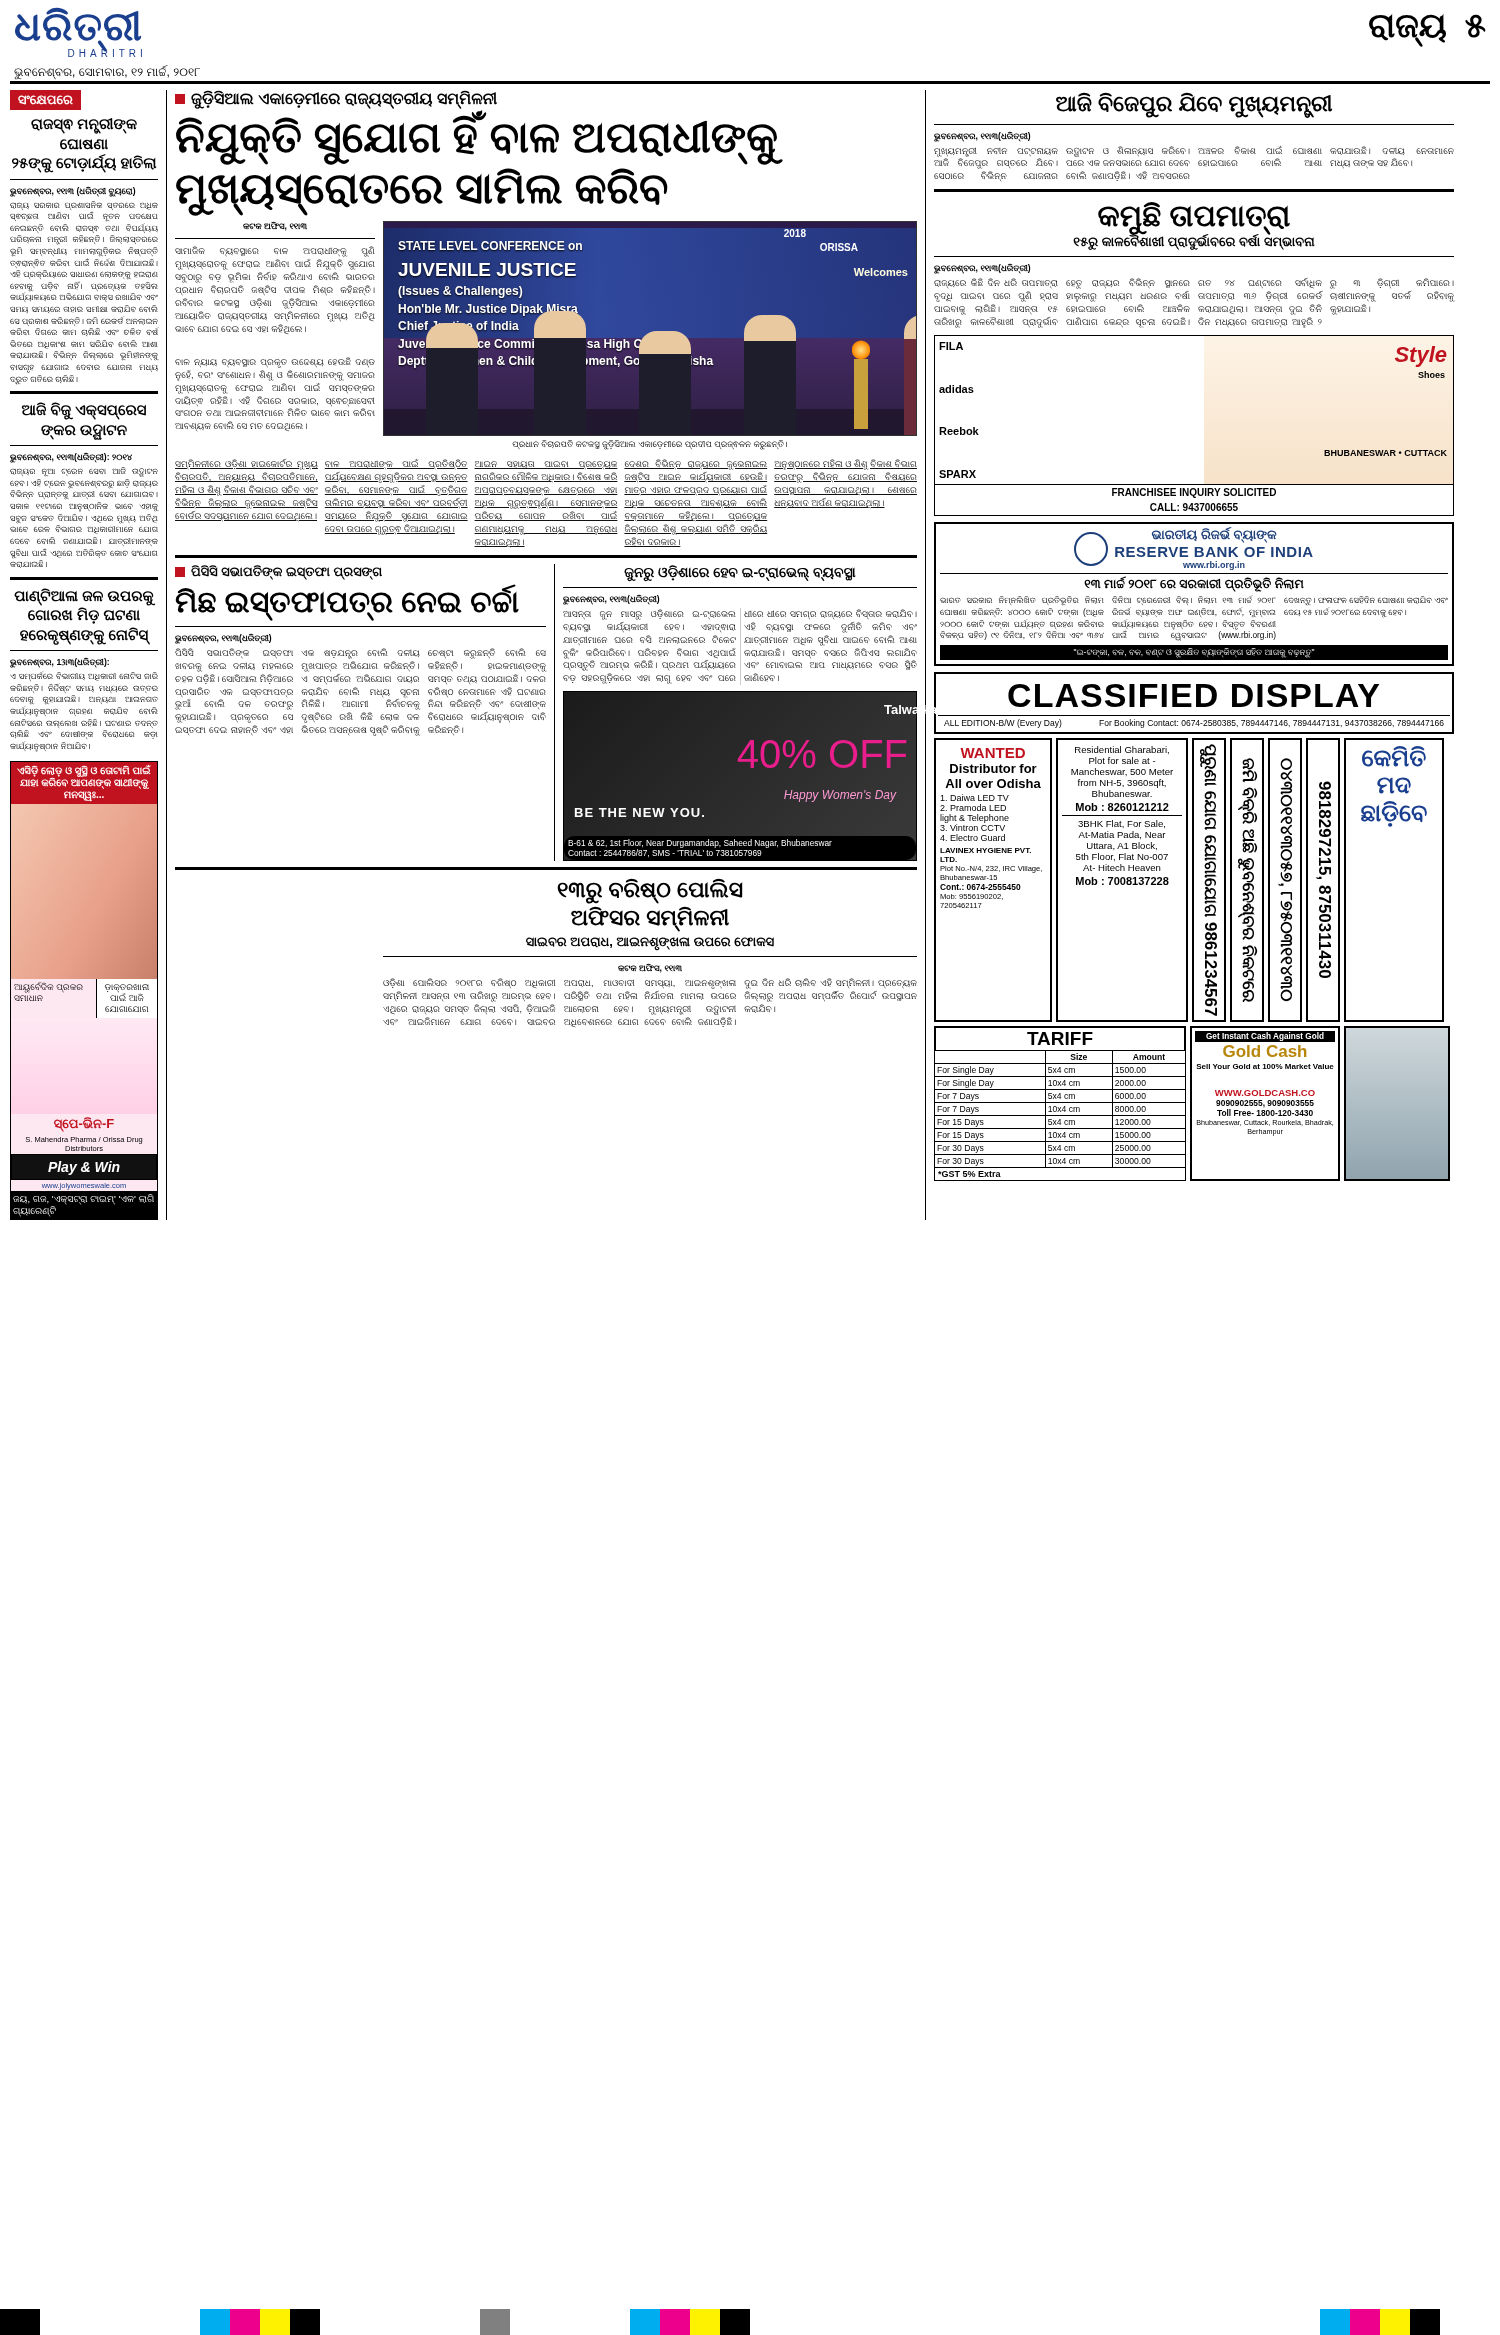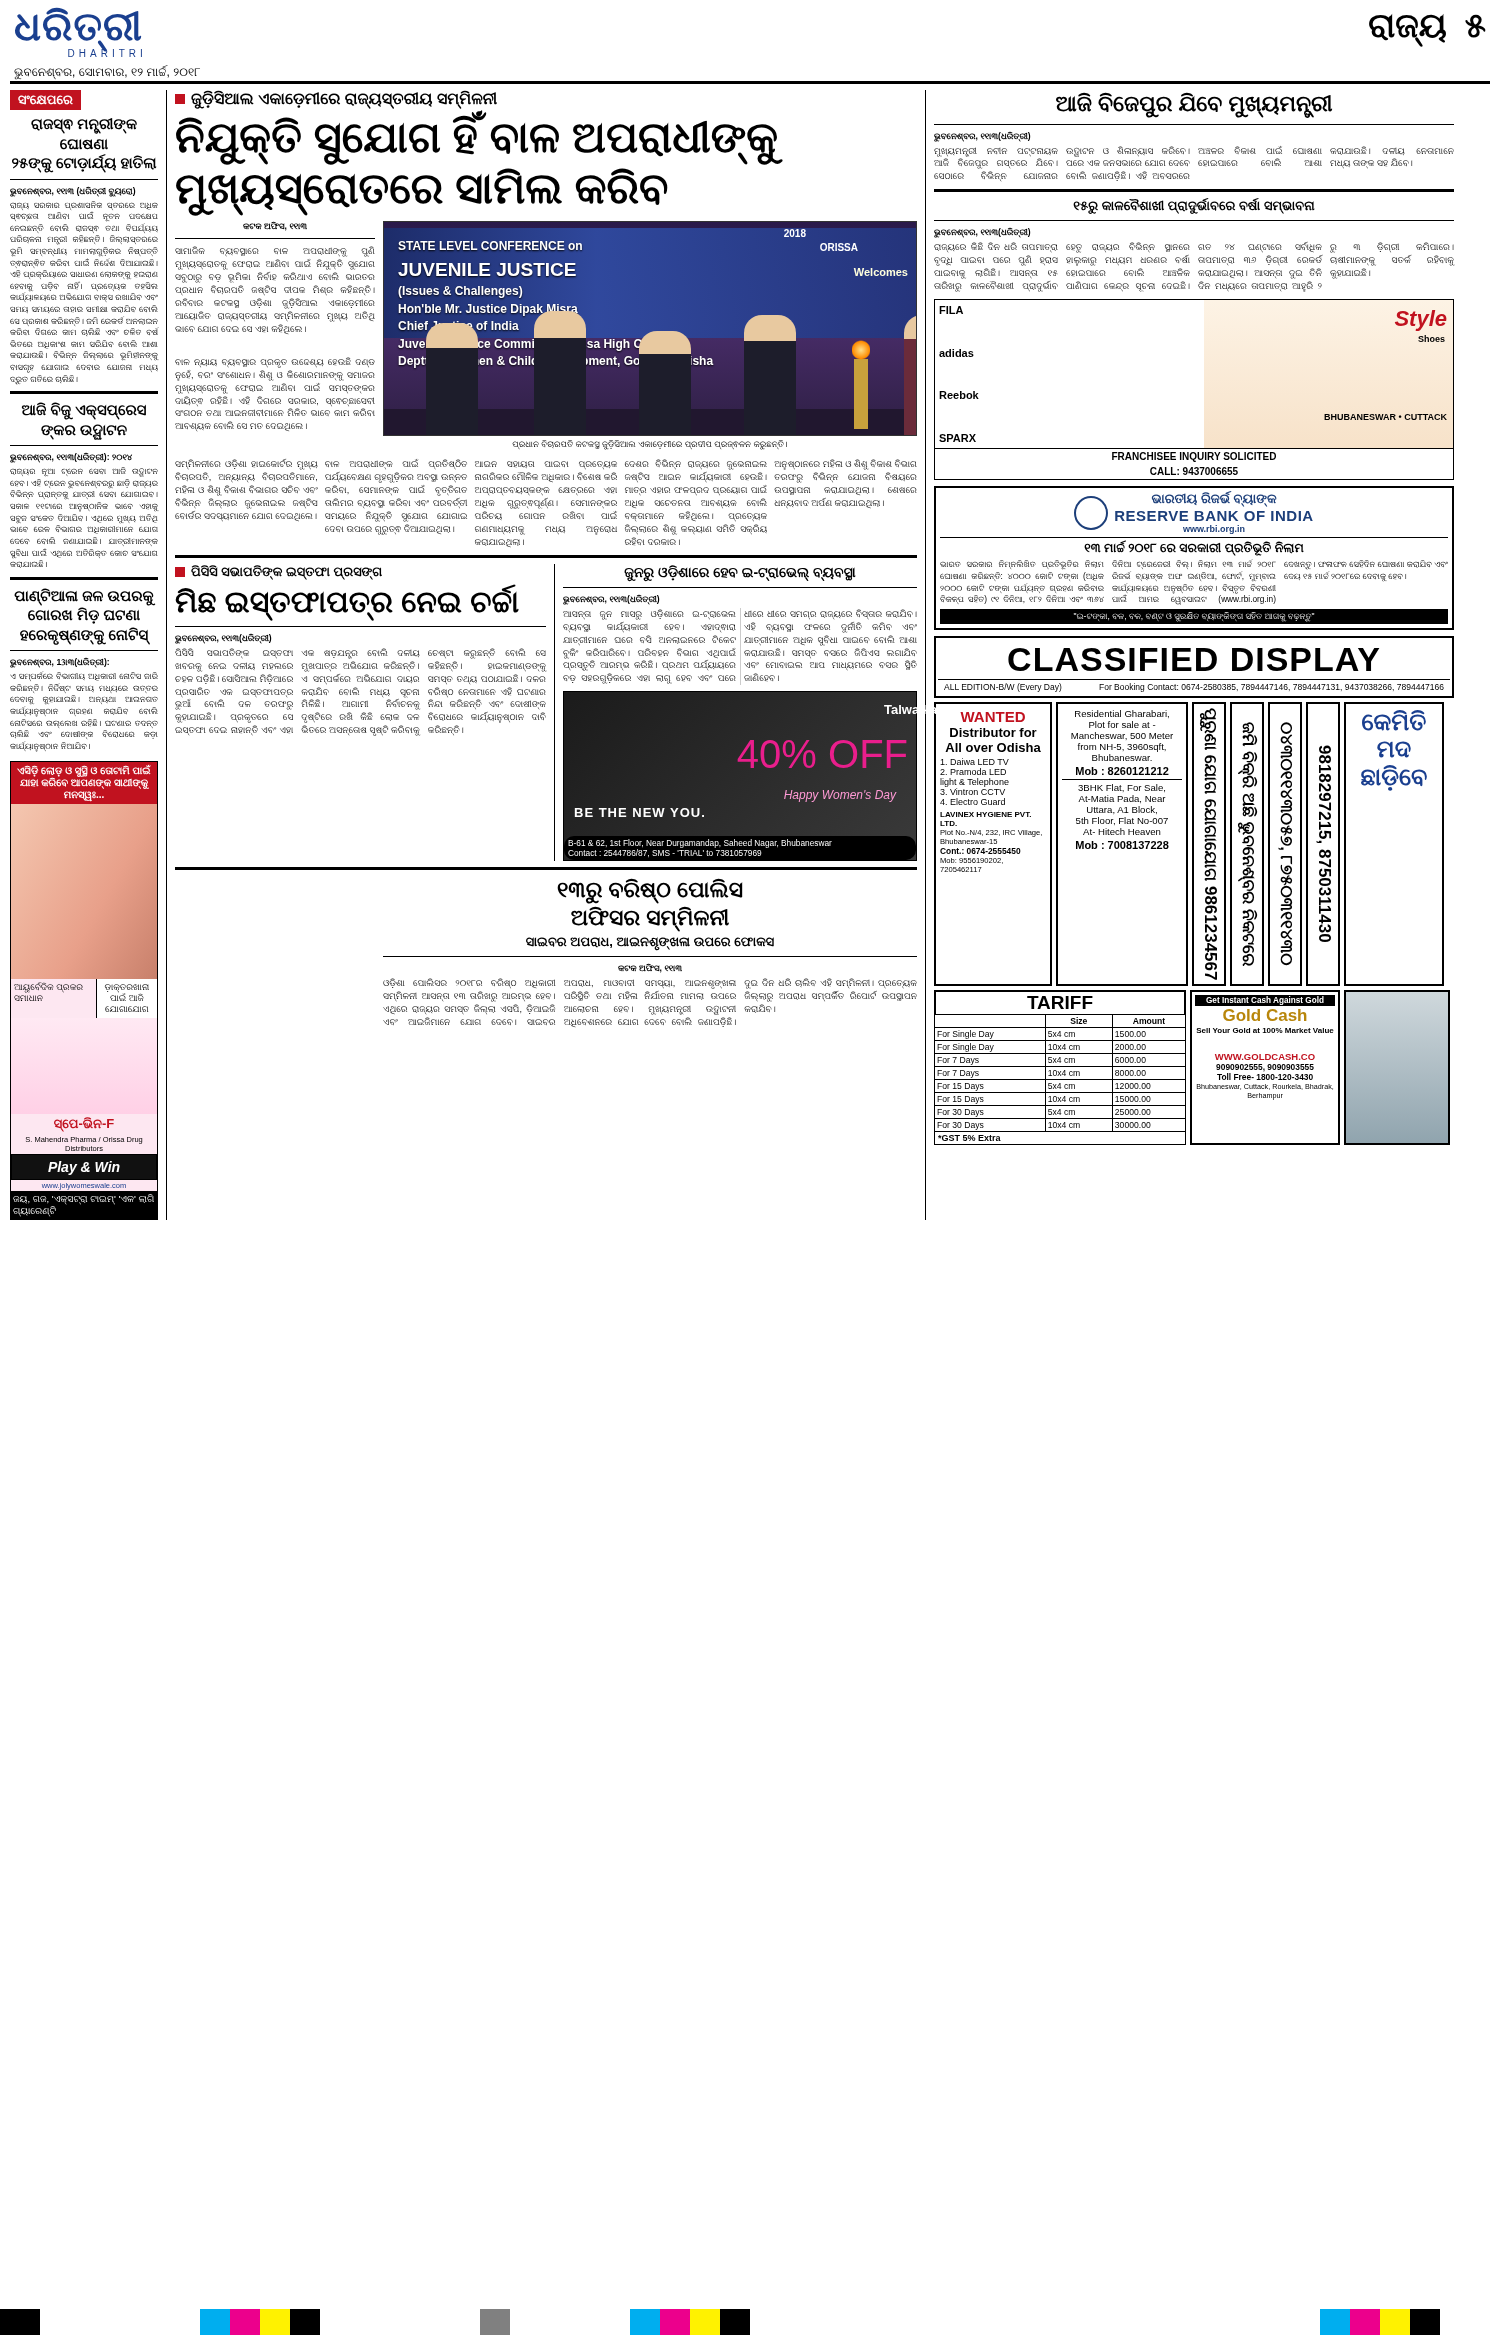--- a/index.html
+++ b/index.html
@@ -140,21 +140,21 @@
 
   .vert-ad { border:2px solid #000; writing-mode:vertical-rl; text-orientation:mixed;
              font-size:17px; font-weight:bold; text-align:center; padding:4px; }
 
   .bottom-strip { position:absolute; left:0; bottom:0; width:1500px; height:26px; display:flex; }
   .bottom-strip div { height:100%; }
   .mt4 { margin-top:20px; }
   .twocol { column-count:2; column-gap:8px; column-rule:1px solid #ccc; }
   .threecol { column-count:3; column-gap:8px; }
   .fourcol { column-count:4; column-gap:8px; }
-  .fivecol { column-count:5; column-gap:7px; }
+  .fivecol { column-count:5; column-gap:7px;text-decoration:underline; }
 </style>
 </head>
 <body>
 
 <div class="page">
 
   <div class="masthead">
     <div class="logo-wrap">
       <div class="logo-main">ଧରିତ୍ରୀ</div>
       <div class="logo-sub">DHARITRI</div>
@@ -311,20 +311,21 @@
 
     <div class="col" style="width:520px">
 
       <div class="headline-md center">ଆଜି ବିଜେପୁର ଯିବେ ମୁଖ୍ୟମନ୍ତ୍ରୀ</div>
       <div class="rule-top"></div>
       <div class="dateline">ଭୁବନେଶ୍ବର, ୧୧ା୩(ଧରିତ୍ରୀ)</div>
       <div class="body-text fourcol">ମୁଖ୍ୟମନ୍ତ୍ରୀ ନବୀନ ପଟ୍ଟନାୟକ ଆଜି ବିଜେପୁର ଗସ୍ତରେ ଯିବେ। ସେଠାରେ ବିଭିନ୍ନ ଯୋଜନାର ଉଦ୍ଘାଟନ ଓ ଶିଳାନ୍ୟାସ କରିବେ। ପରେ ଏକ ଜନସଭାରେ ଯୋଗ ଦେବେ ବୋଲି ଜଣାପଡ଼ିଛି। ଏହି ଅବସରରେ ଅଞ୍ଚଳର ବିକାଶ ପାଇଁ ଘୋଷଣା ହୋଇପାରେ ବୋଲି ଆଶା କରାଯାଉଛି। ଦଳୀୟ ନେତାମାନେ ମଧ୍ୟ ତାଙ୍କ ସହ ଯିବେ।</div>
 
       <div class="rule-thick"></div>
 
+      <div class="headline-lg center">କମୁଛି ତାପମାତ୍ରା</div>
       <div class="center" style="font-size:13px;font-weight:bold">୧୫ରୁ କାଳବୈଶାଖୀ ପ୍ରାଦୁର୍ଭାବରେ ବର୍ଷା ସମ୍ଭାବନା</div>
       <div class="rule-top"></div>
       <div class="dateline">ଭୁବନେଶ୍ବର, ୧୧ା୩(ଧରିତ୍ରୀ)</div>
       <div class="body-text fourcol">ରାଜ୍ୟରେ କିଛି ଦିନ ଧରି ତାପମାତ୍ରା ବୃଦ୍ଧି ପାଇବା ପରେ ପୁଣି ହ୍ରାସ ପାଇବାକୁ ଲାଗିଛି। ଆସନ୍ତା ୧୫ ତାରିଖରୁ କାଳବୈଶାଖୀ ପ୍ରାଦୁର୍ଭାବ ହେତୁ ରାଜ୍ୟର ବିଭିନ୍ନ ସ୍ଥାନରେ ହାଲୁକାରୁ ମଧ୍ୟମ ଧରଣର ବର୍ଷା ହୋଇପାରେ ବୋଲି ଆଞ୍ଚଳିକ ପାଣିପାଗ କେନ୍ଦ୍ର ସୂଚନା ଦେଇଛି। ଗତ ୨୪ ଘଣ୍ଟାରେ ସର୍ବାଧିକ ତାପମାତ୍ରା ୩୬ ଡ଼ିଗ୍ରୀ ରେକର୍ଡ କରାଯାଇଥିଲା। ଆସନ୍ତା ଦୁଇ ତିନି ଦିନ ମଧ୍ୟରେ ତାପମାତ୍ରା ଆହୁରି ୨ ରୁ ୩ ଡ଼ିଗ୍ରୀ କମିପାରେ। ଚାଷୀମାନଙ୍କୁ ସତର୍କ ରହିବାକୁ କୁହାଯାଇଛି।</div>
 
       <div class="ad ad-style">
         <div class="left">
           <div class="brandrow">FILA</div>
           <div class="brandrow">adidas</div>
           <div class="brandrow">Reebok</div>

